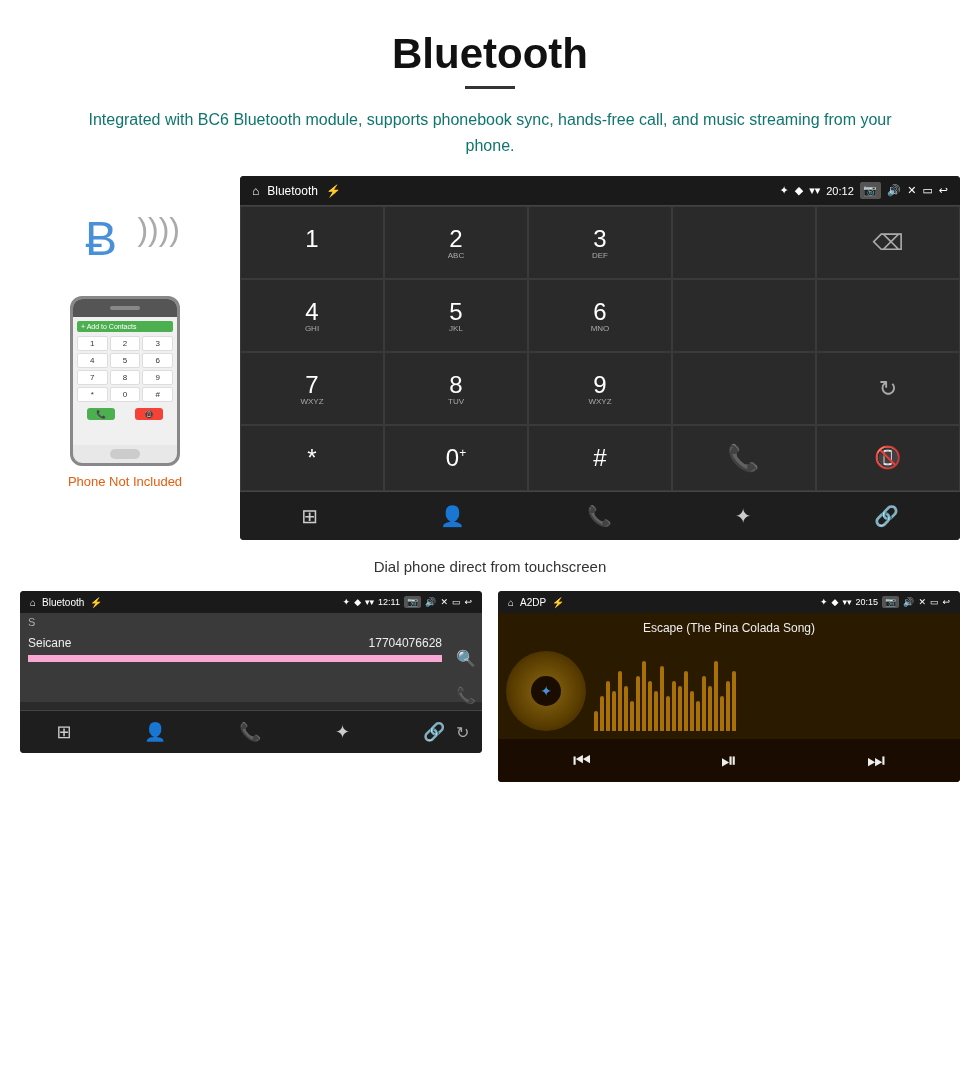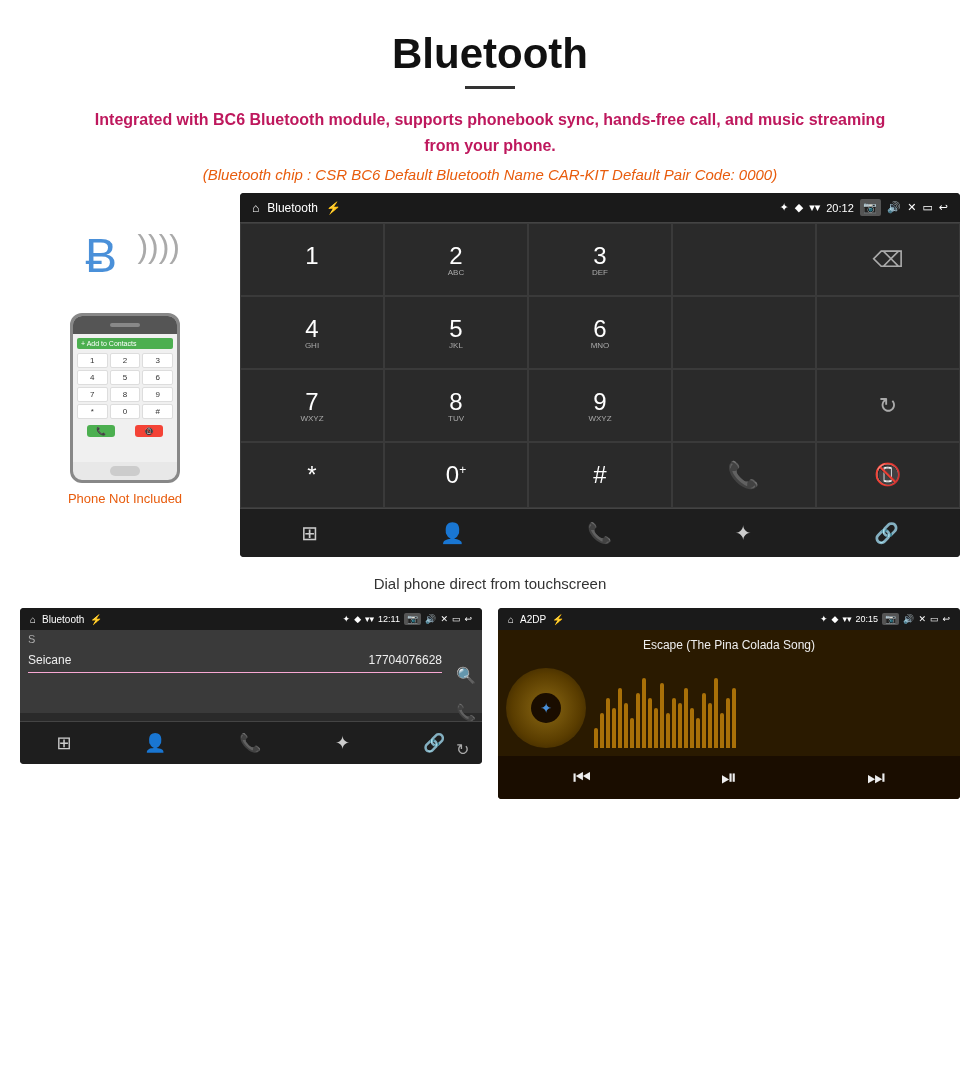--- a/index.html
+++ b/index.html
@@ -23,24 +23,23 @@
       margin-bottom: 8px;
     }
     .header-divider {
       width: 50px;
       height: 3px;
       background: #333;
       margin: 0 auto 18px;
     }
     .header-desc {
       font-size: 16px;
-      color: #be185d;
+      color: #0f766e;
       line-height: 1.6;
       margin-bottom: 8px;
-      font-weight: bold;
     }
     .header-specs {
       font-size: 15px;
       color: #e85c0d;
       font-style: italic;
     }
 
     
     .main-section {
       display: flex;
@@ -343,21 +342,21 @@
     }
     .contact-section-header {
       color: #aaa;
       font-size: 11px;
       padding: 3px 0;
     }
     .contact-row {
       display: flex;
       justify-content: space-between;
       padding: 5px 0;
-      border-bottom: 1px solid #f9a8d4;
+      border-bottom: 7px solid #f9a8d4;
       color: #eee;
       font-size: 12px;
     }
     .phonebook-relative {
       position: relative;
     }
     .pb-side-icon {
       color: #aaa;
       font-size: 16px;
     }
@@ -439,21 +438,20 @@
       font-size: 20px;
     }
   </style>
 </head>
 <body>
 
 <div class="header">
   <h1>Bluetooth</h1>
   <div class="header-divider"></div>
   <p class="header-desc">Integrated with BC6 Bluetooth module, supports phonebook sync, hands-free call, and music streaming from your phone.</p>
-  <p class="header-specs">(Bluetooth chip : CSR BC6    Default Bluetooth Name CAR-KIT    Default Pair Code: 0000)</p>
 </div>
 
 <div class="main-section">
 
   <div class="phone-container">
     <div class="bluetooth-icon-area">
       <span class="signal-waves">))))</span>
       <span class="bt-symbol">Ƀ</span>
     </div>
     <div class="phone-frame">

